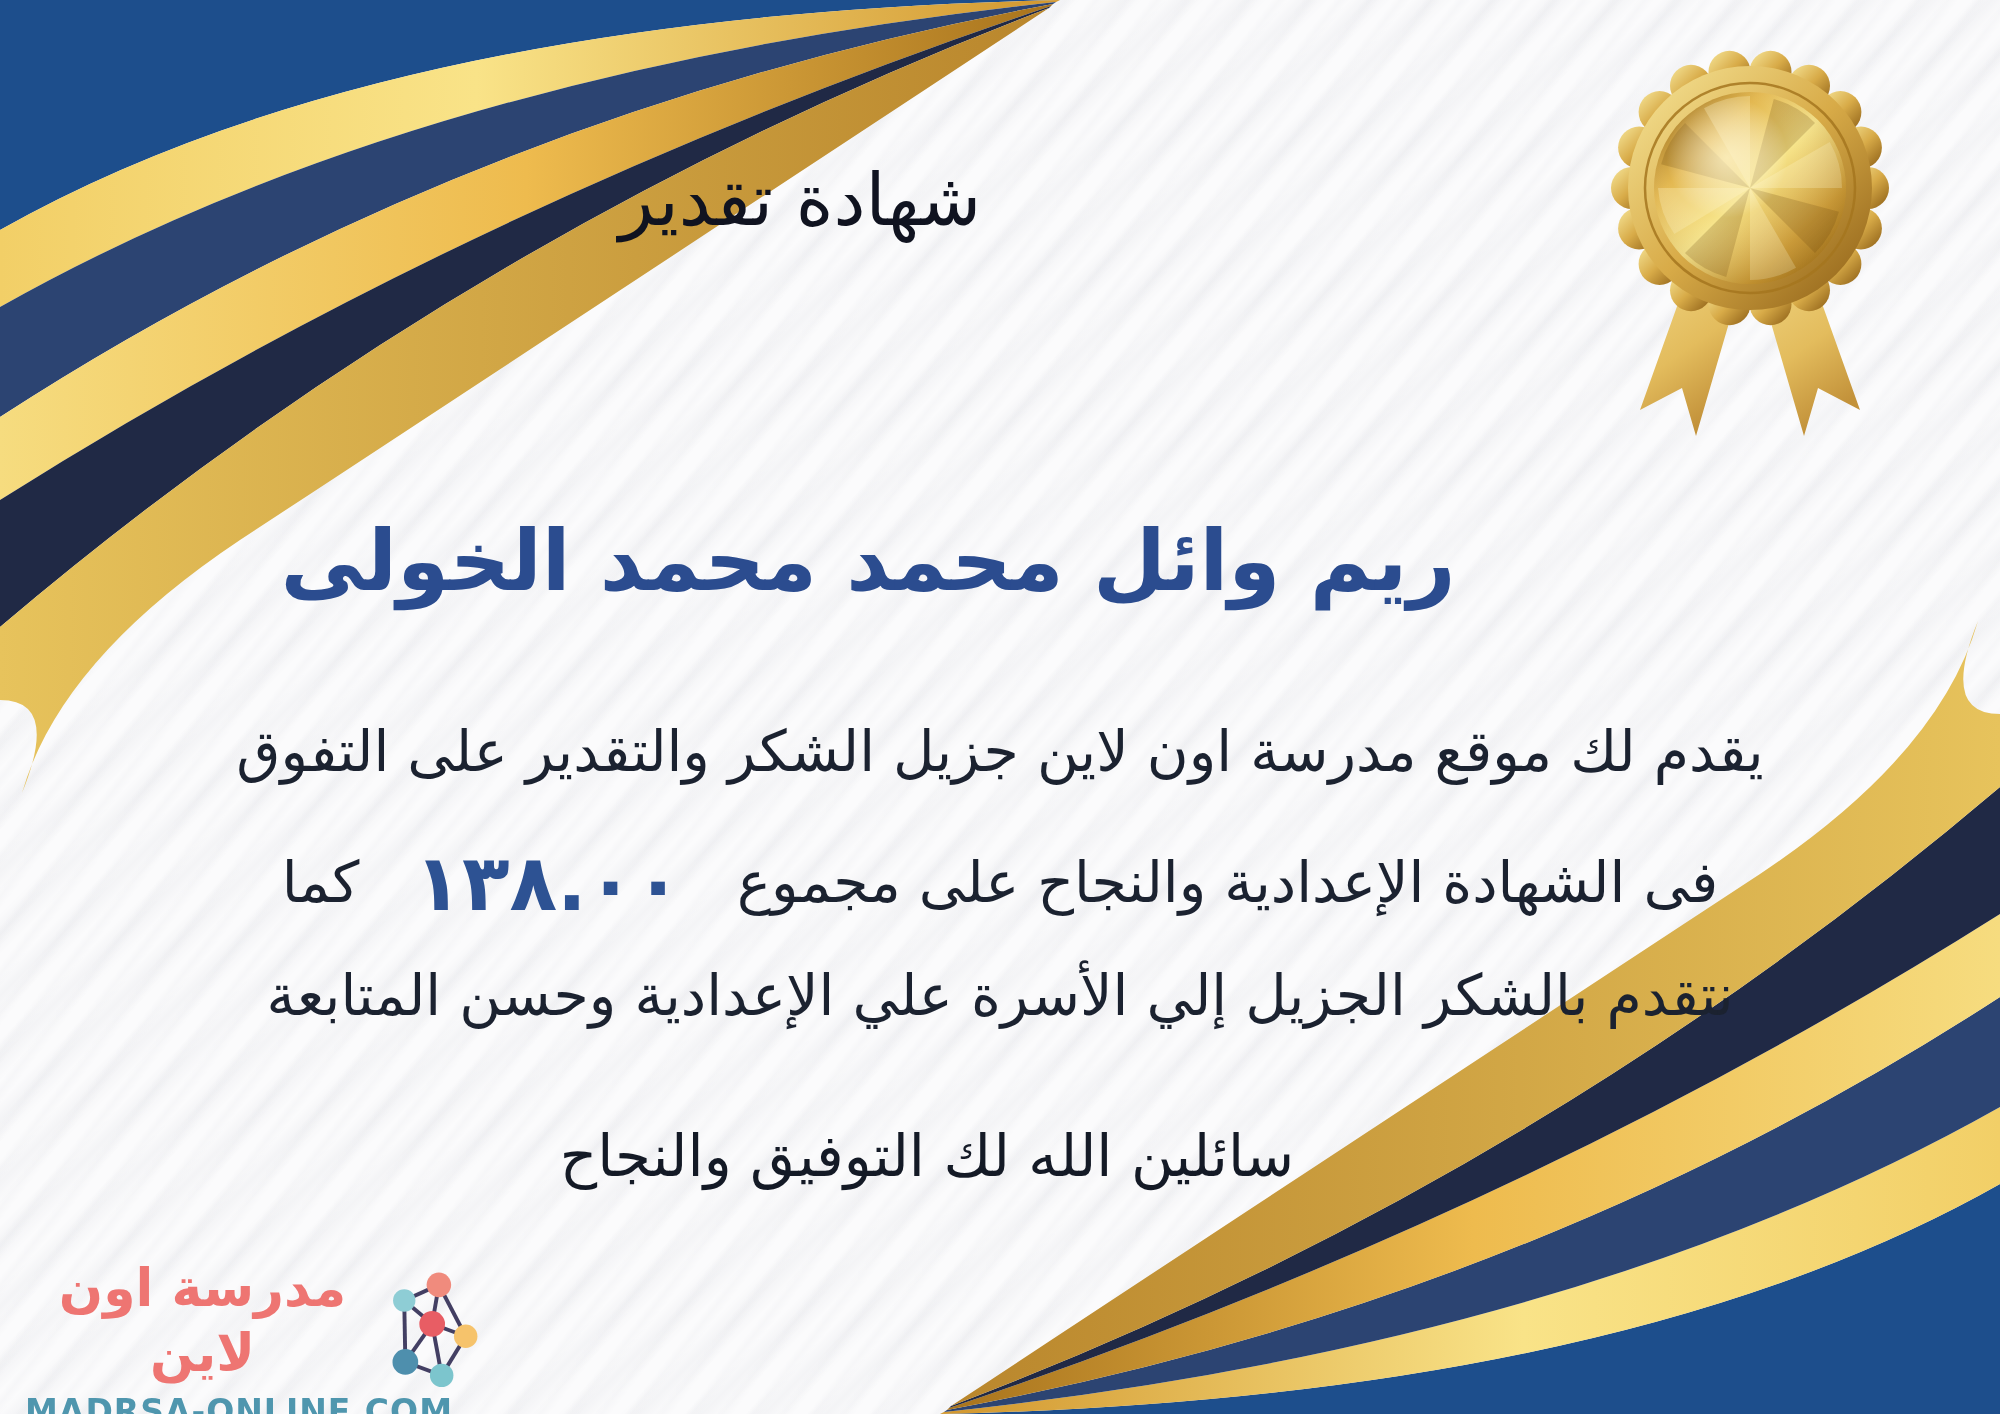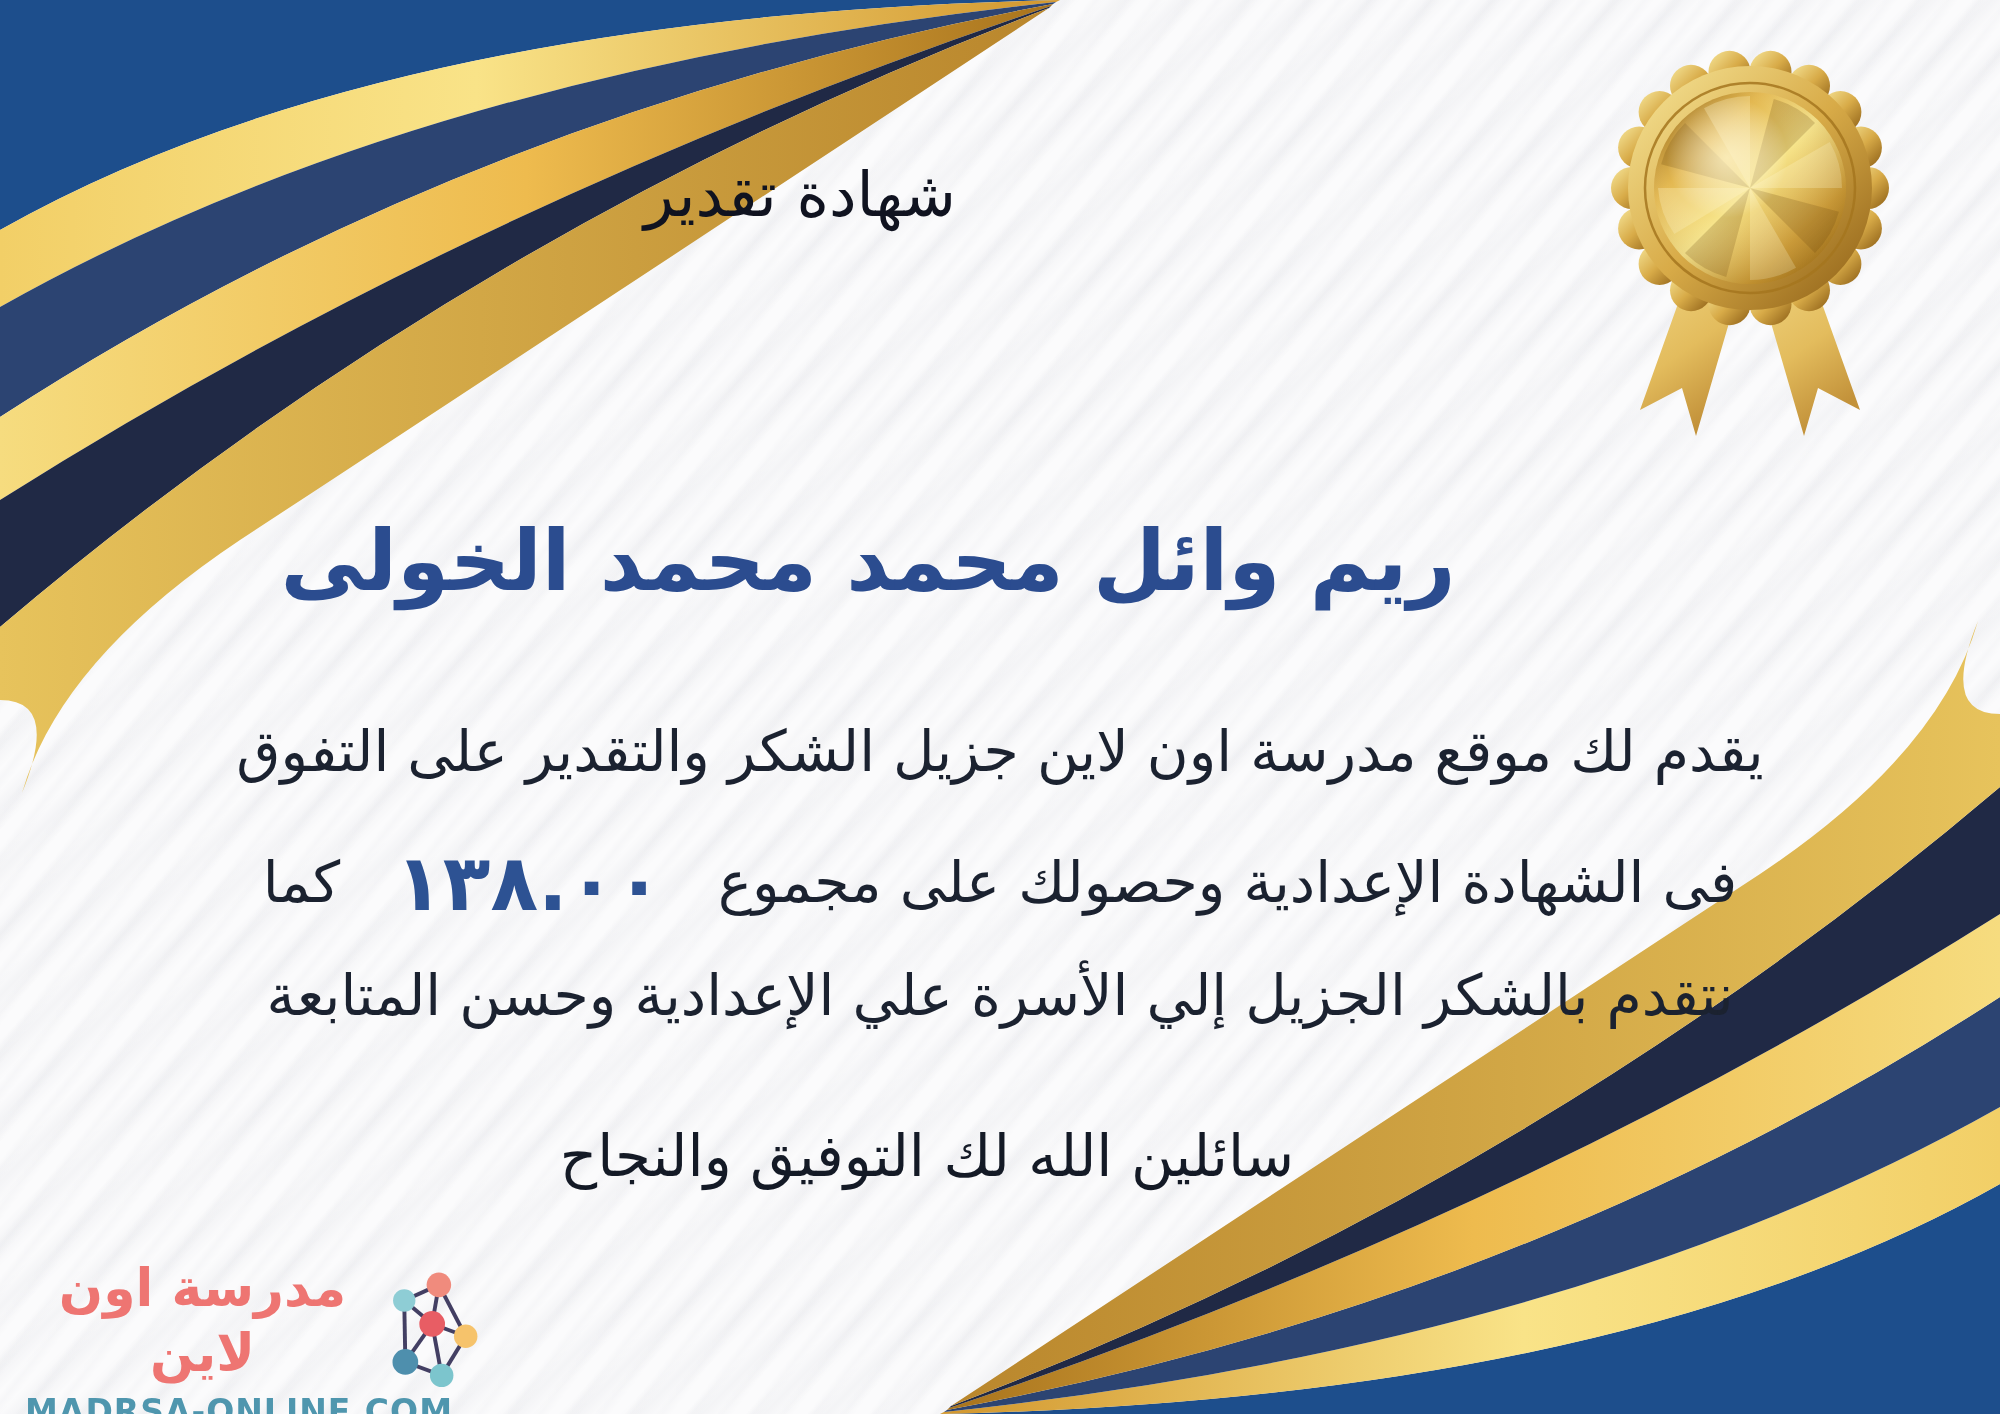--- a/index.html
+++ b/index.html
@@ -11,21 +11,21 @@
   .stage::before{
     content:"";position:absolute;inset:0;pointer-events:none;
     background:
       repeating-linear-gradient(135deg, rgba(15,25,60,0.030) 0px, rgba(15,25,60,0) 16px, rgba(15,25,60,0) 30px, rgba(15,25,60,0.030) 44px),
       repeating-linear-gradient(128deg, rgba(15,25,60,0.018) 0px, rgba(15,25,60,0) 8px, rgba(15,25,60,0) 18px, rgba(15,25,60,0.018) 24px);
   }
   .decor{position:absolute;inset:0;width:100%;height:100%;}
   .abs{position:absolute;}
   .title{
     top:158px;left:300px;width:1000px;text-align:center;direction:rtl;
-    font-size:62px;color:#101320;letter-spacing:0;
+    font-size:72px;color:#101320;letter-spacing:0;
   }
   .student-name{
     top:512px;left:0;width:1736px;text-align:center;direction:rtl;
     font-size:84px;font-weight:bold;color:#2b4c8f;
   }
   .body-line{
     left:50px;width:1900px;text-align:center;direction:rtl;
     font-size:57px;color:#1b2230;white-space:nowrap;
   }
   .line1{top:718px;}
@@ -150,21 +150,21 @@
     </g>
   </svg>
 
   <div class="abs title">شهادة تقدير</div>
 
   <div class="abs student-name">ريم وائل محمد محمد الخولى</div>
 
   <div class="abs body-line line1">يقدم لك موقع مدرسة اون لاين جزيل الشكر والتقدير على التفوق</div>
 
   <div class="abs body-line line2">
-    <span>فى الشهادة الإعدادية وحصولك على مجموع</span><span class="score">١٣٨.٠٠</span><span>كما</span>
+    <span>فى الشهادة الإعدادية والنجاح على مجموع</span><span class="score">١٣٨.٠٠</span><span>كما</span>
   </div>
 
   <div class="abs body-line line3">نتقدم بالشكر الجزيل إلي الأسرة علي الإعدادية وحسن المتابعة</div>
 
   <div class="abs closing">سائلين الله لك التوفيق والنجاح</div>
 
   <div class="abs logo-text">
     <div class="logo-ar">مدرسة اون لاين</div>
     <div class="logo-en">MADRSA-ONLINE.COM</div>
   </div>

